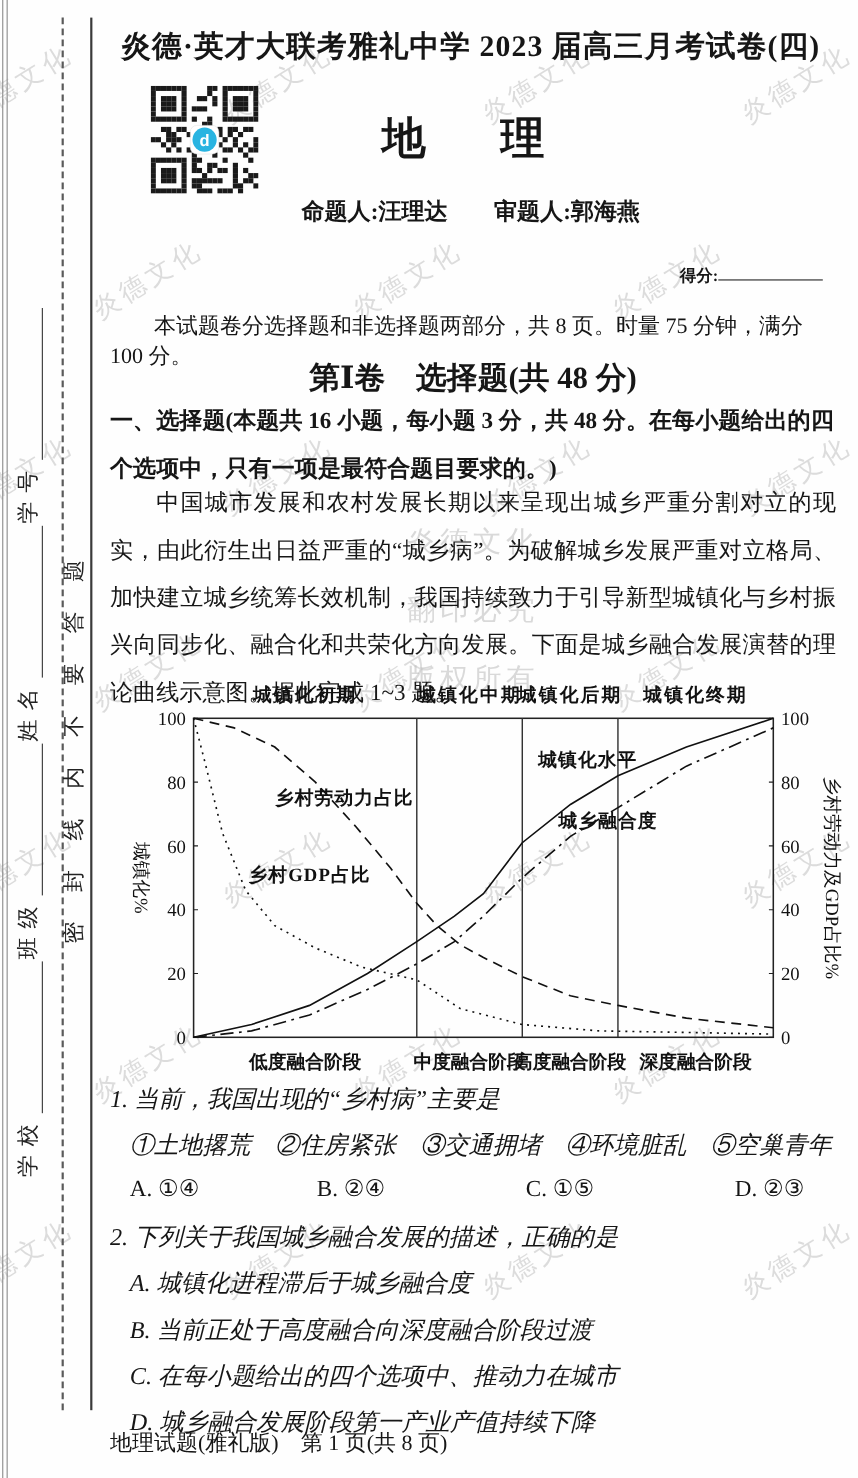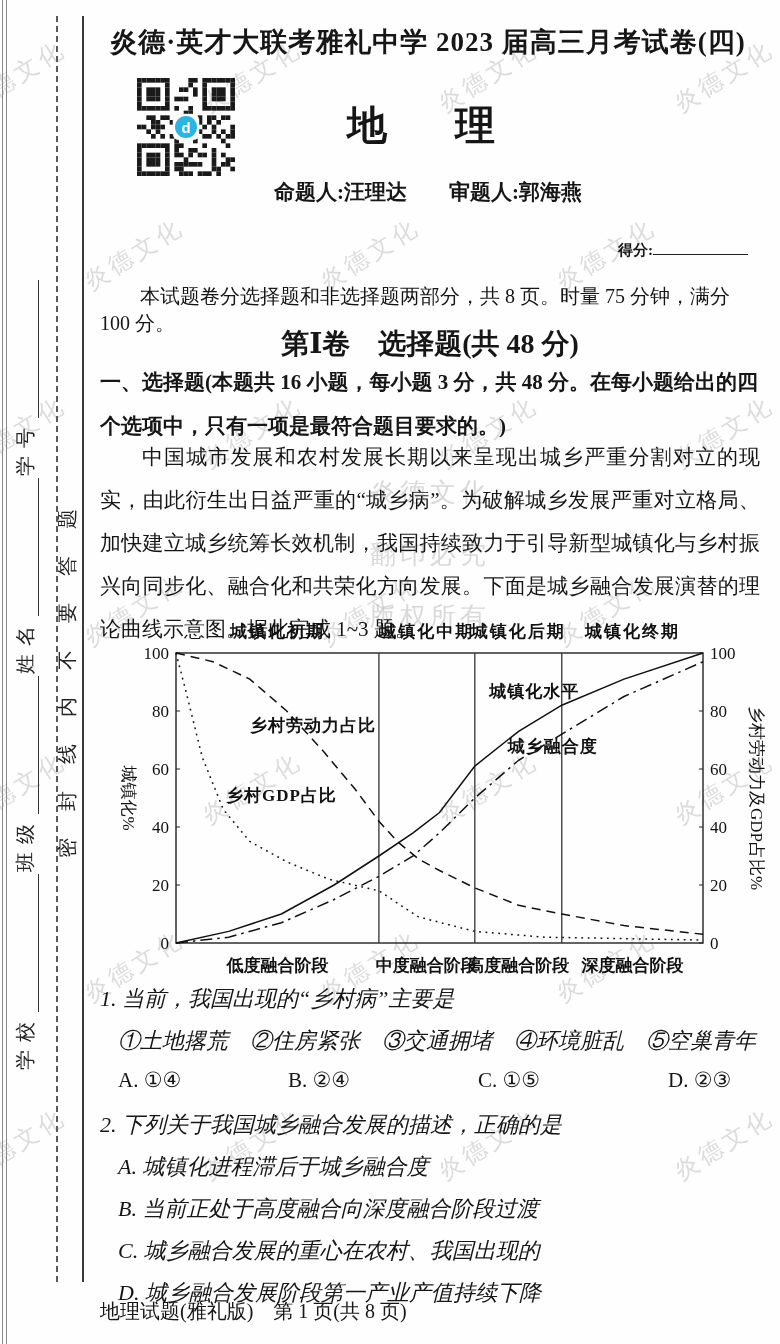--- a/index.html
+++ b/index.html
@@ -376,16 +376,16 @@
   <span class="opt-inline" style="left:478px;top:1068px"><span>C.</span> <span>①⑤</span></span>
   <span class="opt-inline" style="left:668px;top:1068px"><span>D.</span> <span>②③</span></span>
 </div>
 
 <div class="q-line" style="top:1110px">
   <span>2.</span>
   <span>下列关于我国城乡融合发展的描述，正确的是</span>
 </div>
 <div class="q-line q-indent" style="top:1152px"><span>A.</span> <span>城镇化进程滞后于城乡融合度</span></div>
 <div class="q-line q-indent" style="top:1194px"><span>B.</span> <span>当前正处于高度融合向深度融合阶段过渡</span></div>
-<div class="q-line q-indent" style="top:1236px"><span>C.</span> <span>城乡融合发展的重心在农村、我国出现的</span></div>
+<div class="q-line q-indent" style="top:1236px"><span>C.</span> <span>在每小题给出的四个选项中、推动力在城市</span></div>
 <div class="q-line q-indent" style="top:1278px"><span>D.</span> <span>城乡融合发展阶段第一产业产值持续下降</span></div>
 
 <div class="footer">地理试题(雅礼版)　第 1 页(共 8 页)</div>
 
 </body></html>

